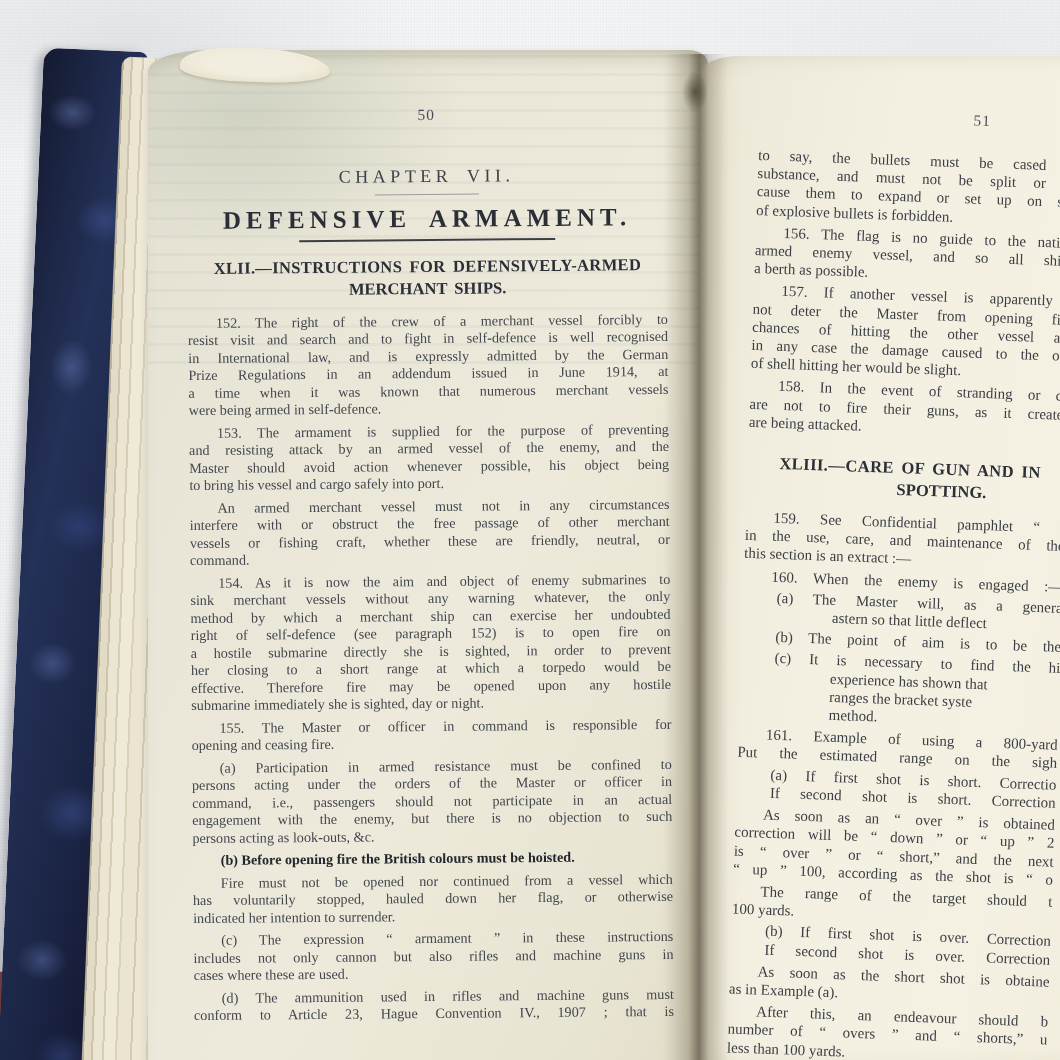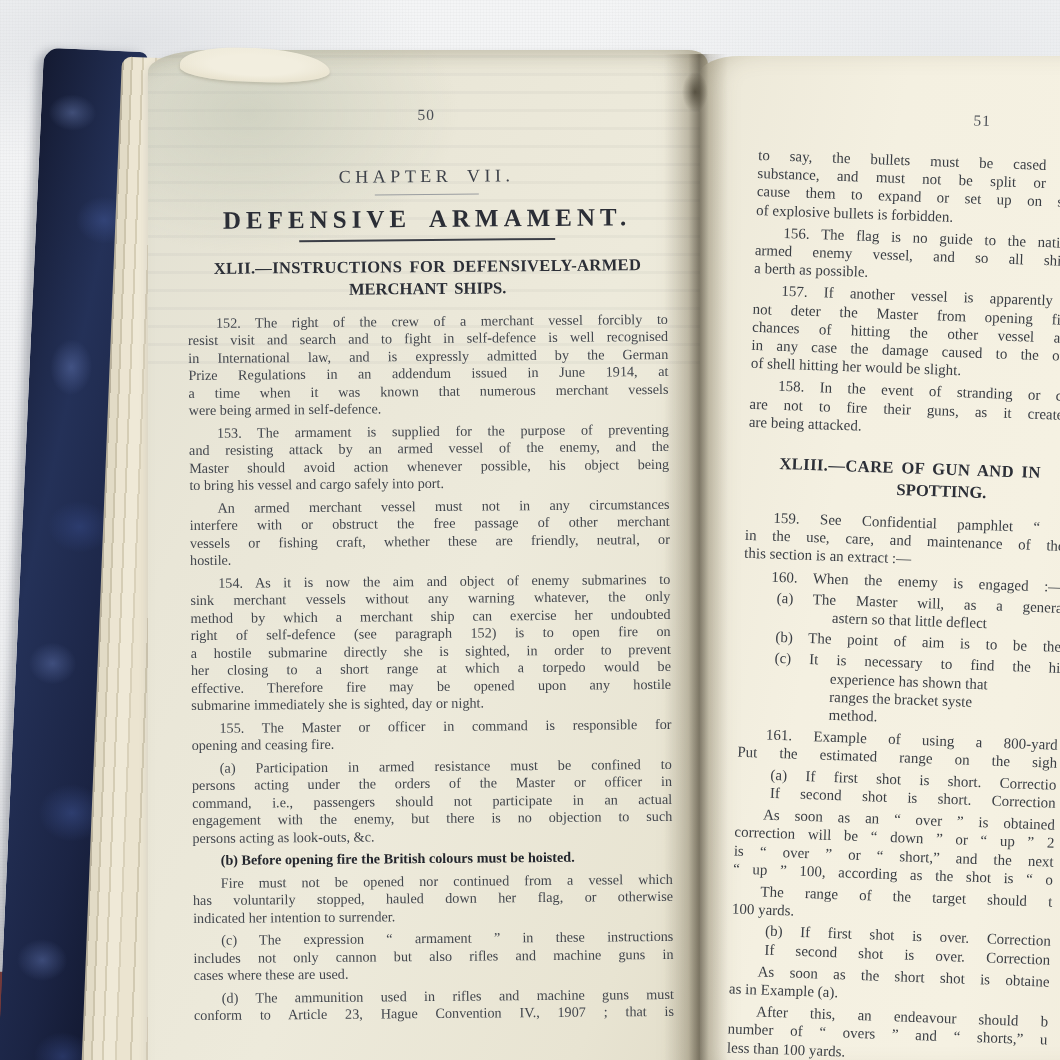--- a/index.html
+++ b/index.html
@@ -170,21 +170,21 @@
       <div class="line"><span>Prize Regulations in an addendum issued in June 1914, at</span></div>
       <div class="line"><span>a time when it was known that numerous merchant vessels</span></div>
       <div class="line end"><span>were being armed in self-defence.</span></div>
       <div class="line first"><span>153. The armament is supplied for the purpose of preventing</span></div>
       <div class="line"><span>and resisting attack by an armed vessel of the enemy, and the</span></div>
       <div class="line"><span>Master should avoid action whenever possible, his object being</span></div>
       <div class="line end"><span>to bring his vessel and cargo safely into port.</span></div>
       <div class="line first"><span>An armed merchant vessel must not in any circumstances</span></div>
       <div class="line"><span>interfere with or obstruct the free passage of other merchant</span></div>
       <div class="line"><span>vessels or fishing craft, whether these are friendly, neutral, or</span></div>
-      <div class="line end"><span>hostile.</span></div>
+      <div class="line end"><span>command.</span></div>
       <div class="line first"><span>154. As it is now the aim and object of enemy submarines to</span></div>
       <div class="line"><span>sink merchant vessels without any warning whatever, the only</span></div>
       <div class="line"><span>method by which a merchant ship can exercise her undoubted</span></div>
       <div class="line"><span>right of self-defence (see paragraph 152) is to open fire on</span></div>
       <div class="line"><span>a hostile submarine directly she is sighted, in order to prevent</span></div>
       <div class="line"><span>her closing to a short range at which a torpedo would be</span></div>
       <div class="line"><span>effective.  Therefore fire may be opened upon any hostile</span></div>
       <div class="line end"><span>submarine immediately she is sighted, day or night.</span></div>
       <div class="line first"><span>155. The Master or officer in command is responsible for</span></div>
       <div class="line end"><span>opening and ceasing fire.</span></div>

